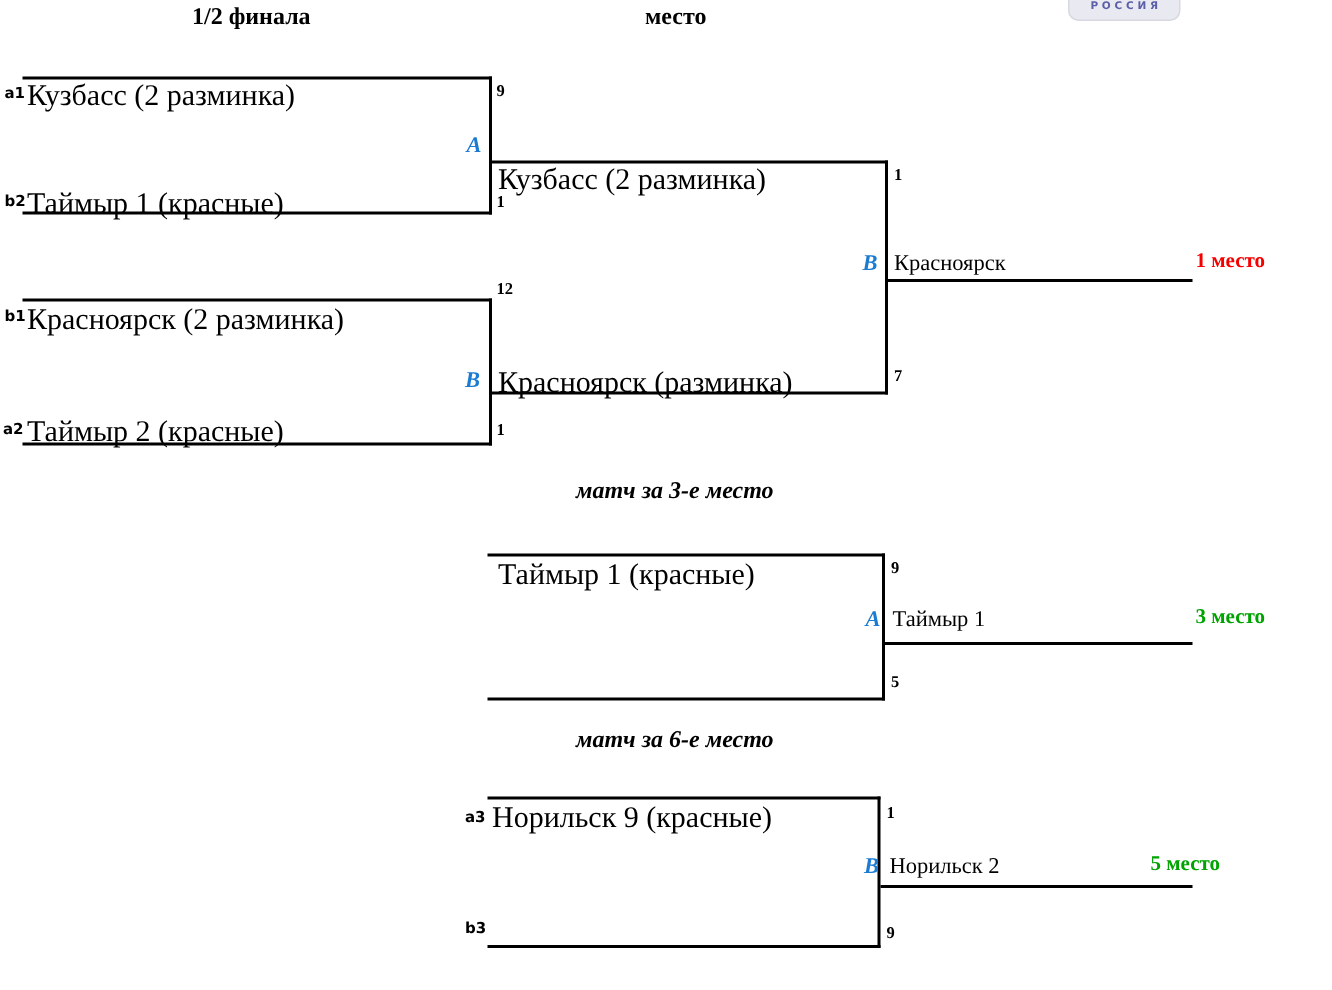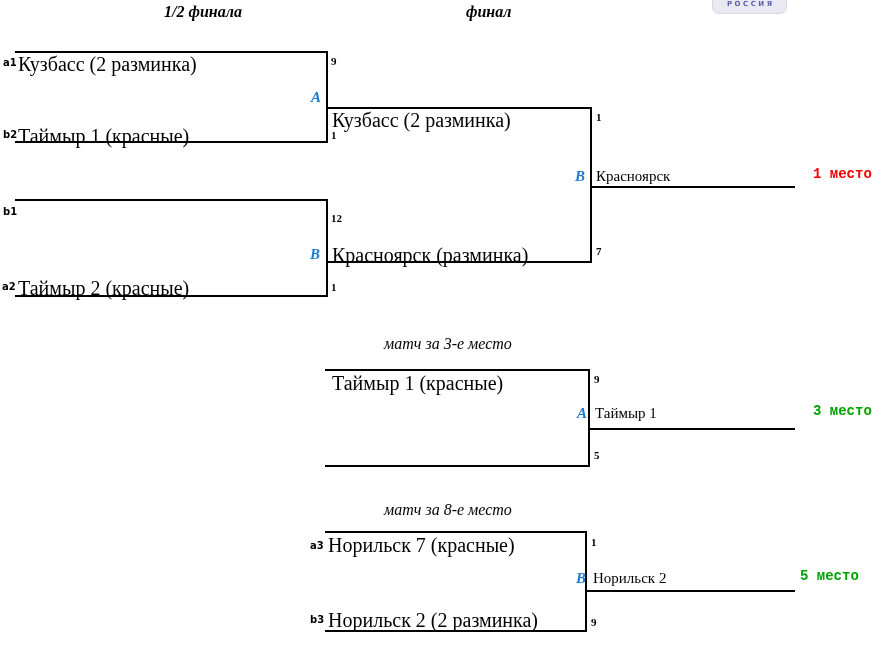--- a/index.html
+++ b/index.html
@@ -3,39 +3,39 @@
 <meta charset="utf-8">
 <style>
   html,body{margin:0;padding:0;}
   body{
     width:888px;height:660px;background:#ffffff;overflow:hidden;position:relative;
     font-family:"Liberation Serif", serif;color:#000;
   }
   .stage{position:absolute;left:0;top:0;width:888px;height:660px;}
   .abs{position:absolute;line-height:1.1;white-space:pre;}
   .hdr{
-    font-family:"Liberation Serif", serif;font-size:16px;font-weight:bold;font-style:italic;margin-left:36px;
+    font-family:"Liberation Serif", serif;font-size:16px;font-weight:bold;
   }
   .title{
-    font-family:"Liberation Serif", serif;font-size:16px;font-weight:normal;font-style:italic;margin-top:16px;
+    font-family:"Liberation Serif", serif;font-size:16px;font-weight:bold;font-style:italic;
   }
   .team{font-size:20px;font-family:"Liberation Serif", serif;}
   .winner{font-size:15px;font-family:"Liberation Serif", serif;}
   .seed{
     font-family:"DejaVu Sans", sans-serif;font-size:10px;font-weight:bold;
   }
   .score{
     font-family:"Liberation Serif", serif;font-size:11px;font-weight:bold;
   }
   .slot{
     font-family:"Liberation Serif", serif;font-size:15px;font-weight:bold;font-style:italic;
     color:var(--slot-blue,#1b7bd0);
   }
   .place{
-    font-family:Liberation Mono, monospace;font-size:14px;font-weight:bold;margin-left:16px;
+    font-family:Liberation Serif, serif;font-size:14px;font-weight:bold;
   }
   .place-red{color:var(--first-place-red,#f60000);}
   .place-green{color:var(--place-green,#00a400);}
   .box{
     position:absolute;box-sizing:border-box;
     border:2px solid var(--line-black,#000);border-left:none;background:transparent;
   }
   .wline{position:absolute;height:2px;background:var(--line-black,#000);}
   .badge{
     position:absolute;left:712px;top:-13px;width:75px;height:27px;
@@ -48,21 +48,21 @@
     letter-spacing:2.5px;color:var(--badge-text,#5b5fa8);line-height:1;
     margin-right:-2.5px;
   }
 </style>
 </head>
 <body>
 
 <div class="stage">
 
   <div class="abs hdr" style="left:128px;top:3px">1/2 финала</div>
-  <div class="abs hdr" style="left:430px;top:3px">финал</div>
+  <div class="abs hdr" style="left:430px;top:3px">место</div>
 
   <div class="badge">
     <span>РОССИЯ</span>
   </div>
 
   <div class="box" style="left:15px;top:51px;width:313px;height:92px"></div>
   <div class="box" style="left:15px;top:199px;width:313px;height:98px"></div>
   <div class="box" style="left:328px;top:107px;width:264px;height:156px"></div>
   <div class="box" style="left:325px;top:369px;width:265px;height:98px"></div>
   <div class="box" style="left:325px;top:531px;width:262px;height:101px"></div>
@@ -73,21 +73,22 @@
 
   <div class="abs seed" style="left:3px;top:57px">a1</div>
   <div class="abs team" style="left:18px;top:53px">Кузбасс (2 разминка)</div>
   <div class="abs score" style="left:331px;top:55px">9</div>
   <div class="abs slot" style="left:311px;top:89px">A</div>
   <div class="abs team" style="left:18px;top:125px">Таймыр 1 (красные)</div>
   <div class="abs seed" style="left:3px;top:129px">b2</div>
   <div class="abs score" style="left:331px;top:129px">1</div>
 
   <div class="abs seed" style="left:3px;top:206px">b1</div>
-  <div class="abs score" style="left:331px;top:212px">12</div>
+  <div class="abs team" style="left:18px;top:202px">Красноярск (2 разминка)</div>
+  <div class="abs score" style="left:331px;top:187px">12</div>
   <div class="abs slot" style="left:310px;top:246px">B</div>
   <div class="abs team" style="left:18px;top:277px">Таймыр 2 (красные)</div>
   <div class="abs seed" style="left:2px;top:281px">a2</div>
   <div class="abs score" style="left:331px;top:281px">1</div>
 
   <div class="abs team" style="left:332px;top:109px">Кузбасс (2 разминка)</div>
   <div class="abs score" style="left:596px;top:111px">1</div>
   <div class="abs slot" style="left:575px;top:168px">B</div>
   <div class="abs winner" style="left:596px;top:168px">Красноярск</div>
   <div class="abs place place-red" style="left:797px;top:167px">1 место</div>
@@ -95,24 +96,23 @@
   <div class="abs score" style="left:596px;top:245px">7</div>
 
   <div class="abs title" style="left:384px;top:319px">матч за 3-е место</div>
   <div class="abs team" style="left:332px;top:372px">Таймыр 1 (красные)</div>
   <div class="abs score" style="left:594px;top:373px">9</div>
   <div class="abs slot" style="left:577px;top:405px">A</div>
   <div class="abs winner" style="left:595px;top:405px">Таймыр 1</div>
   <div class="abs place place-green" style="left:797px;top:404px">3 место</div>
   <div class="abs score" style="left:594px;top:449px">5</div>
 
-  <div class="abs title" style="left:384px;top:485px">матч за 8-е место</div>
+  <div class="abs title" style="left:384px;top:485px">матч за 6-е место</div>
   <div class="abs seed" style="left:310px;top:540px">a3</div>
-  <div class="abs team" style="left:328px;top:534px">Норильск 7 (красные)</div>
+  <div class="abs team" style="left:328px;top:534px">Норильск 9 (красные)</div>
   <div class="abs score" style="left:591px;top:536px">1</div>
   <div class="abs slot" style="left:576px;top:570px">B</div>
   <div class="abs winner" style="left:593px;top:570px">Норильск 2</div>
-  <div class="abs place place-green" style="left:784px;top:569px">5 место</div>
+  <div class="abs place place-green" style="left:767px;top:569px">5 место</div>
   <div class="abs seed" style="left:310px;top:614px">b3</div>
-  <div class="abs team" style="left:328px;top:609px">Норильск 2 (2 разминка)</div>
   <div class="abs score" style="left:591px;top:616px">9</div>
 
 </div>
 
 </body></html>

